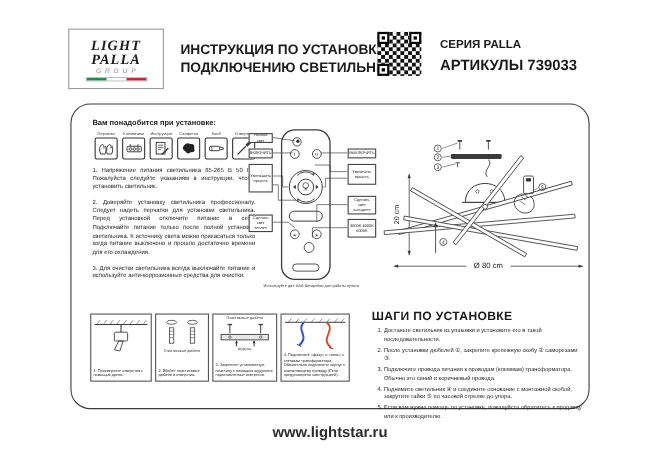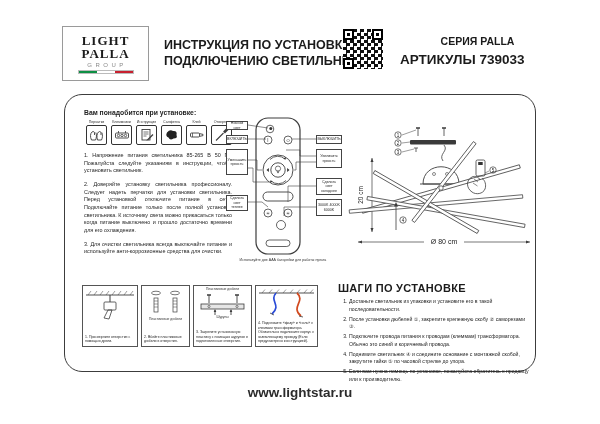--- a/index.html
+++ b/index.html
@@ -2,38 +2,38 @@
 <html><head>
 <meta charset="utf-8">
 <style>
   * { margin:0; padding:0; box-sizing:border-box; }
   body { background:#fff; font-family:"Liberation Sans", sans-serif; color:#232323; }
   .page { position:relative; width:600px; height:424px; background:#fff; overflow:hidden; }
 
   
   .logo { position:absolute; left:62px; top:26px; width:87px; height:55px;
           border:1px solid #9a9a9a; display:flex; align-items:center; justify-content:center; }
-  .logo-inner { text-align:center; line-height:1; }
+  .logo-inner { text-align:center; line-height:1;font-style:italic; }
   .logo-l1 { display:block; font-family:"Liberation Serif", serif; font-weight:bold;
              font-size:13px; letter-spacing:1px; color:#1c1c1c; }
   .logo-l3 { display:block; font-size:6px; letter-spacing:3.5px; color:#8a8a8a; margin:2px 0 2px 3px; }
   .flag { display:flex; width:56px; height:4px; margin:0 auto; border:0.5px solid #bbb; }
   .flag i { flex:1; }
   .flag .g { background:#0e8f44; } .flag .w { background:#fff; } .flag .r { background:#c8202f; }
 
   .title { position:absolute; left:164px; top:37px; width:210px;
            font-weight:bold; font-size:12.5px; line-height:1.3; color:#1b1b1b; }
 
   .qr { position:absolute; left:343px; top:29px; width:40px; height:40px;
         background:repeating-conic-gradient(#111 0 25%, #fff 0 50%) 0 0 / 7px 7px; }
   .qr i { position:absolute; width:11px; height:11px; border:2.5px solid #000; background:#fff; }
   .qr i::after { content:""; position:absolute; left:1.5px; top:1.5px; width:3.5px; height:3.5px; background:#000; }
   .qr .f1 { left:0; top:0; } .qr .f2 { right:0; top:0; } .qr .f3 { left:0; bottom:0; }
 
-  .series { position:absolute; left:400px; top:35px; width:155px; text-align:center;
+  .series { position:absolute; left:400px; top:35px; width:155px; text-align:left;
             font-weight:bold; font-size:10.5px; color:#1b1b1b; }
   .articles { position:absolute; left:400px; top:52px; width:165px; text-align:left;
               font-weight:bold; font-size:13.5px; color:#1b1b1b; }
 
   
   .main-box { position:absolute; left:64px; top:94px; width:472px; height:278px;
               border:1.5px solid #3c3c3c; border-radius:18px; }
 
   
   .tools-heading { position:absolute; left:84px; top:109px; font-size:6.8px; font-weight:bold; }

